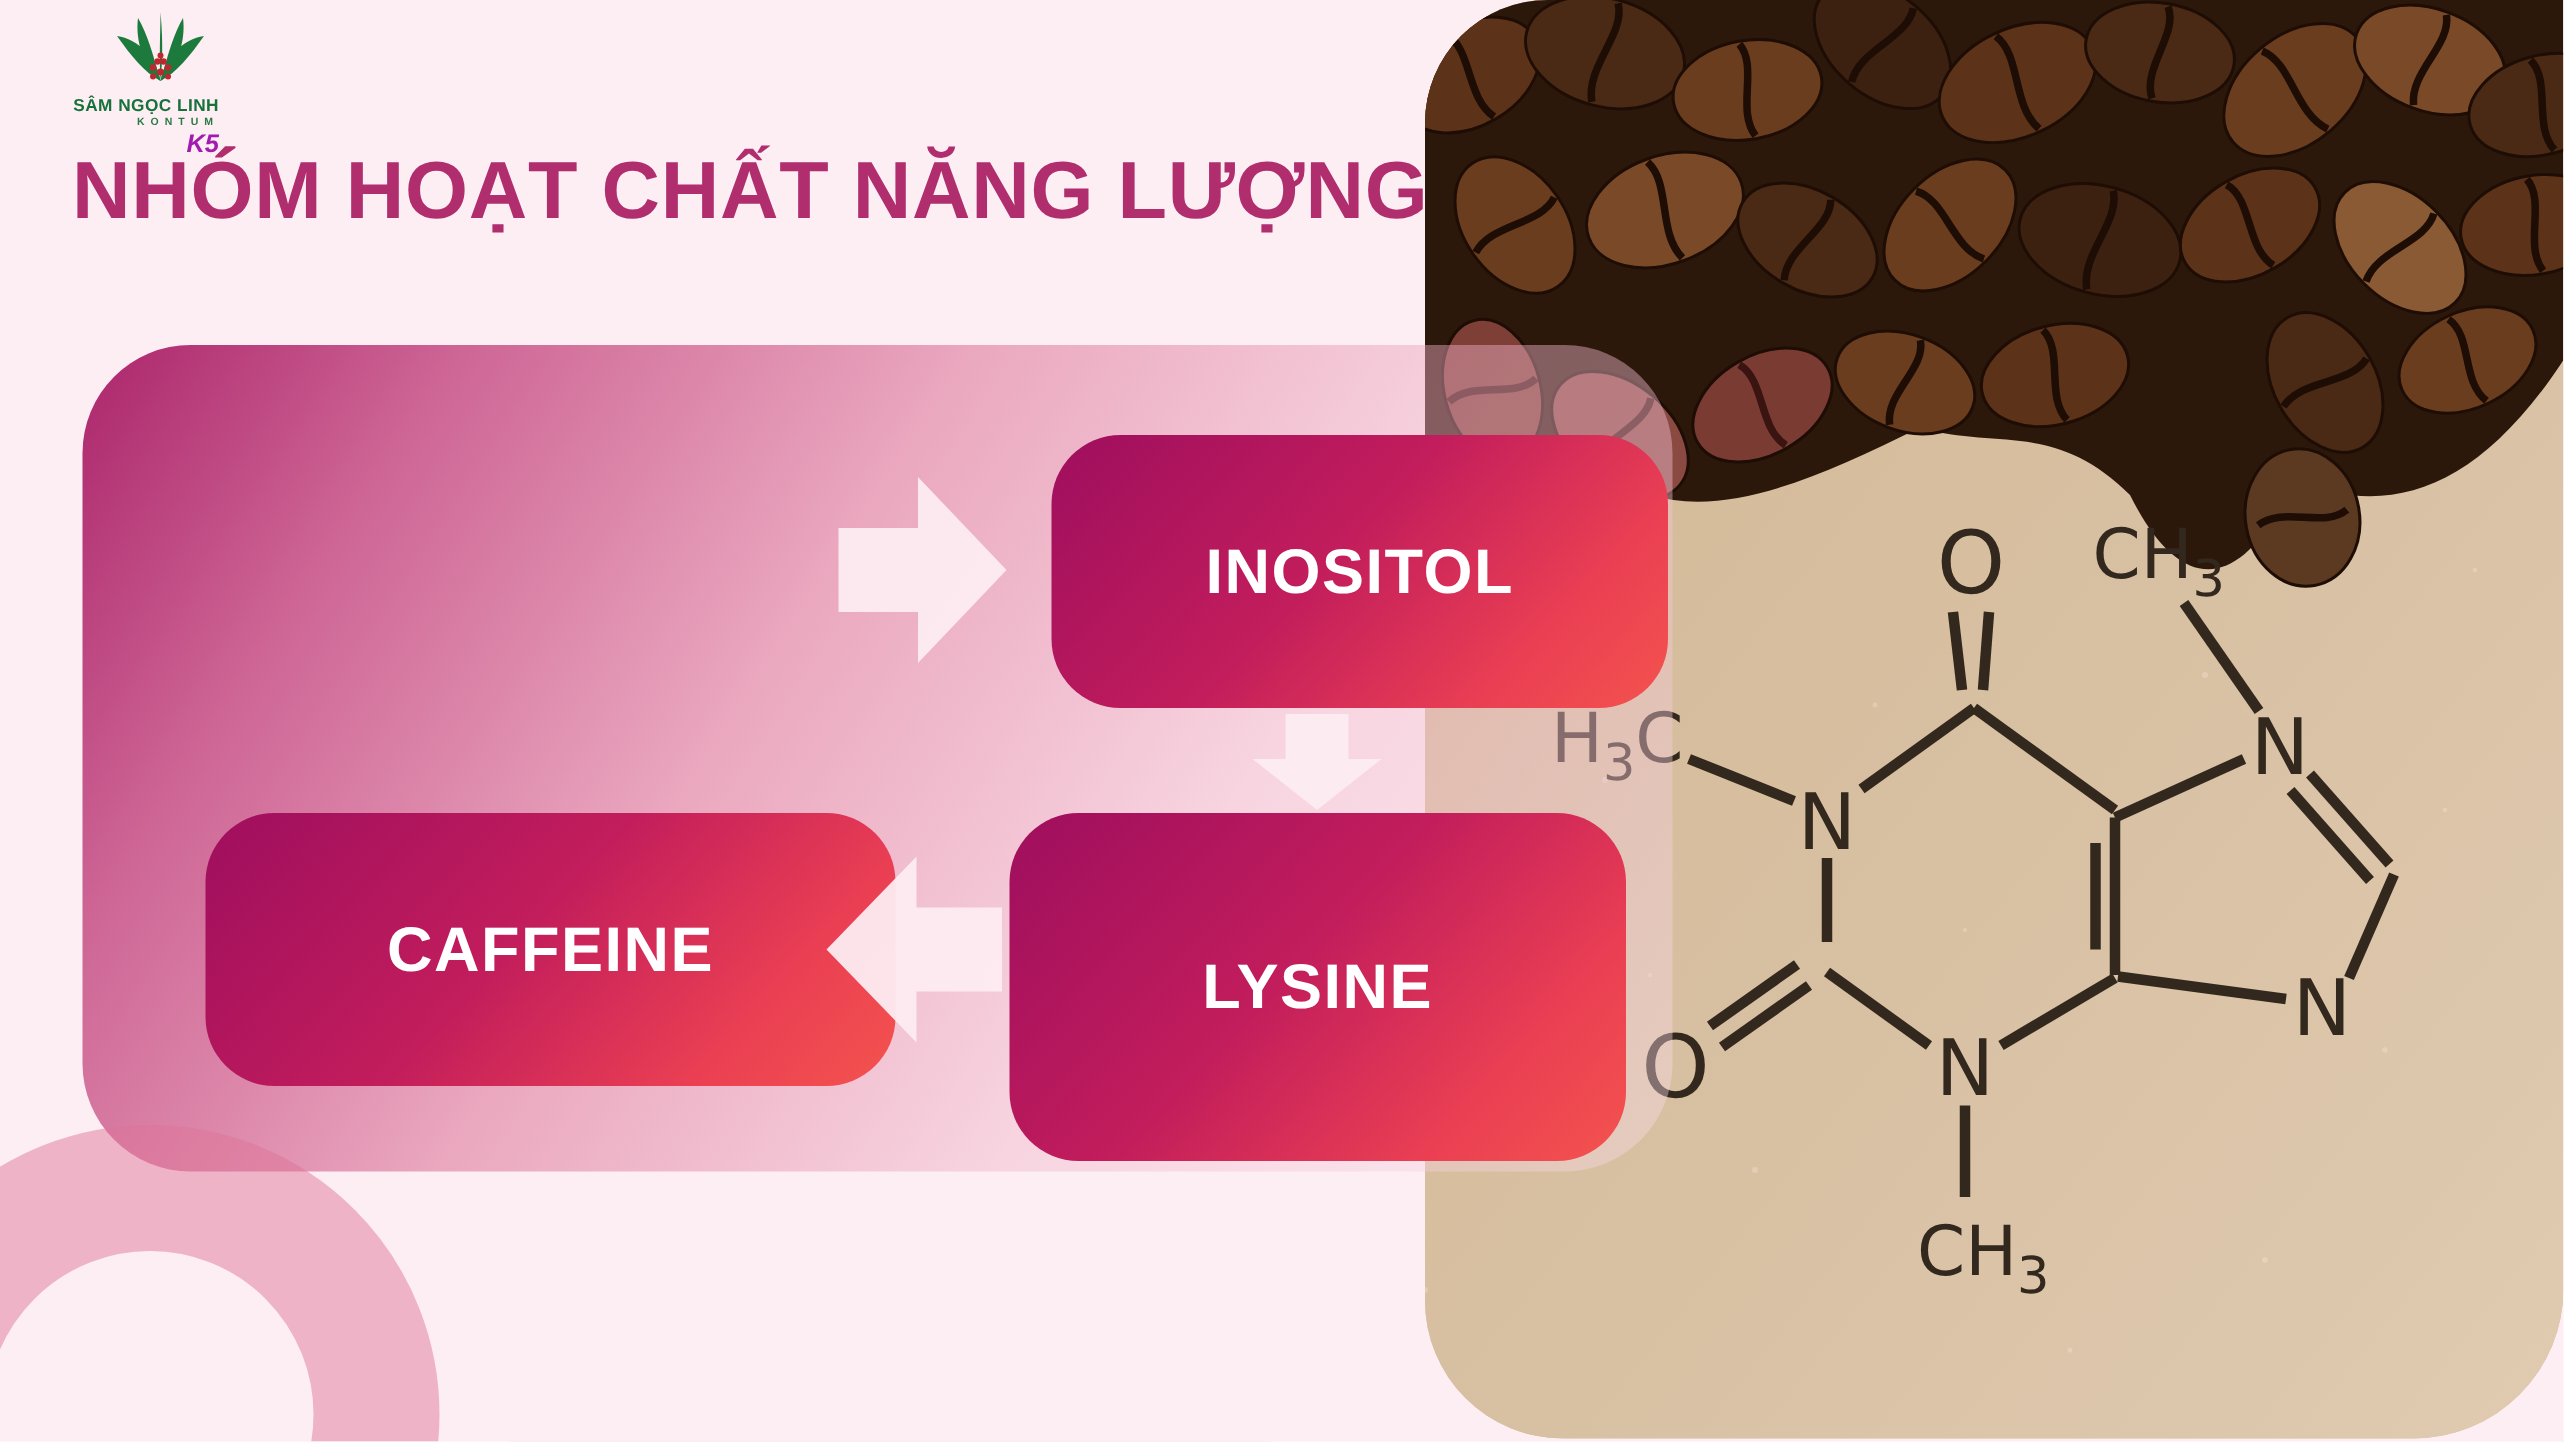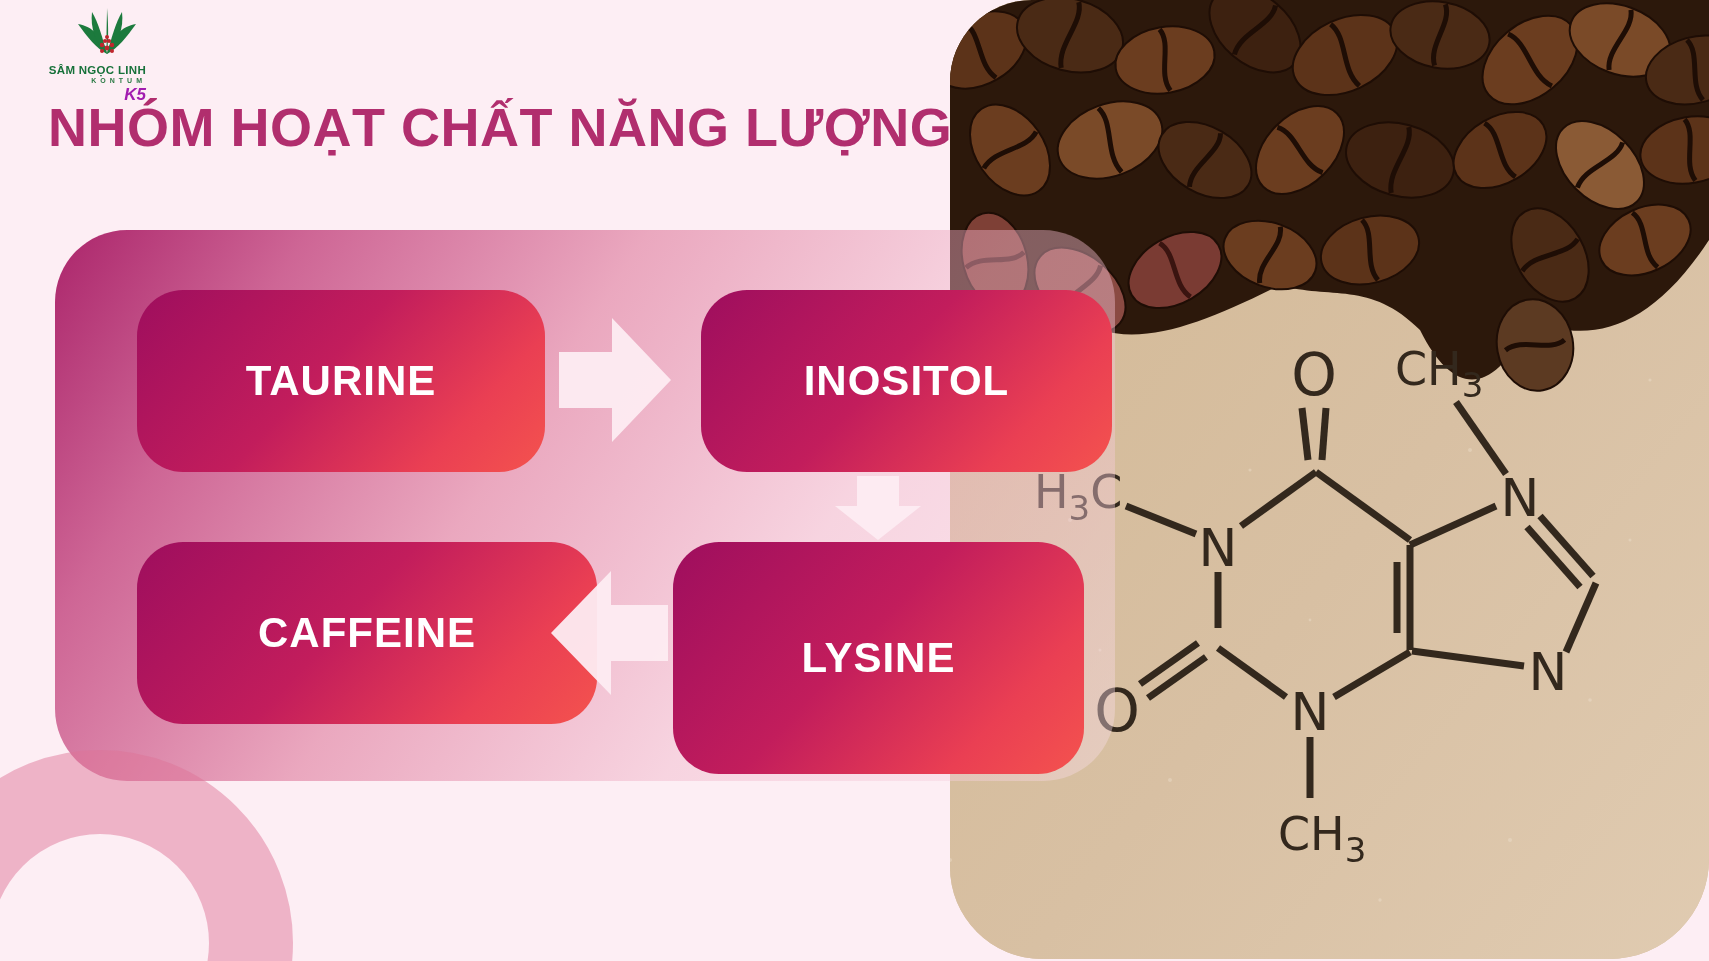--- a/index.html
+++ b/index.html
@@ -243,23 +243,20 @@
           <text x="328" y="850" font-size="46"><tspan>CH</tspan><tspan dy="12" font-size="34">3</tspan></text>
         </g>
       </g>
     </svg>
   </div>
 
   <div class="panel"></div>
 
   <div class="ring"></div>
 
-  <div class="node node-taurine">
-    <span>TAURINE</span>
-  </div>
   <div class="node node-inositol">
     <span>INOSITOL</span>
   </div>
   <div class="node node-caffeine">
     <span>CAFFEINE</span>
   </div>
   <div class="node node-lysine">
     <span>LYSINE</span>
   </div>
 

